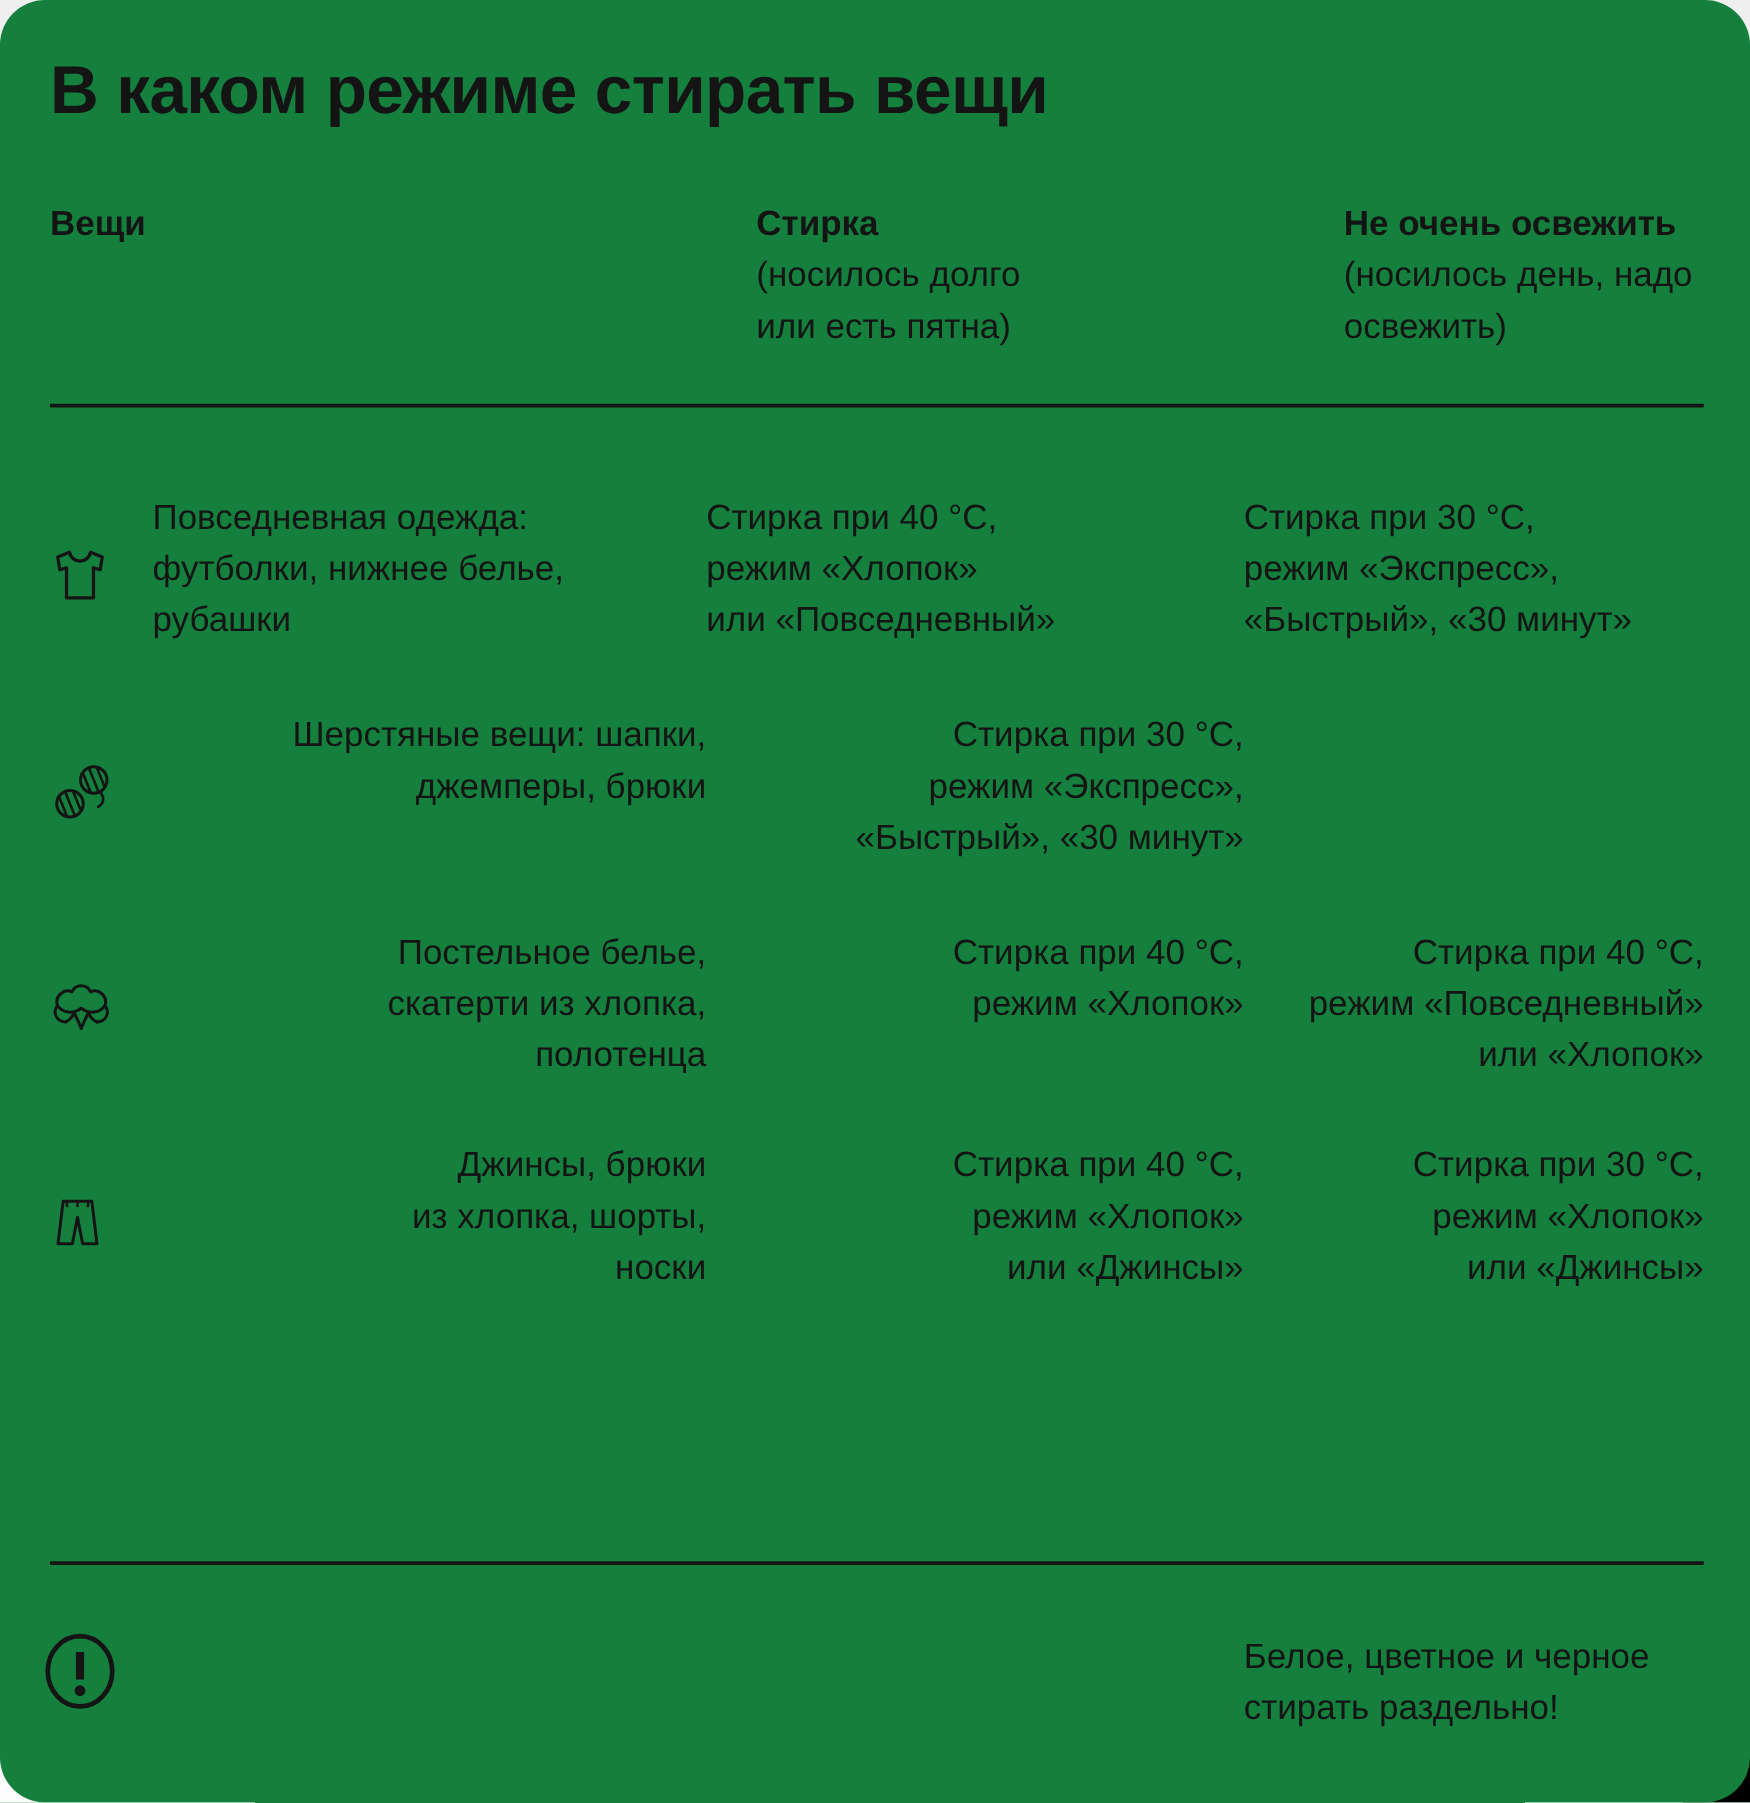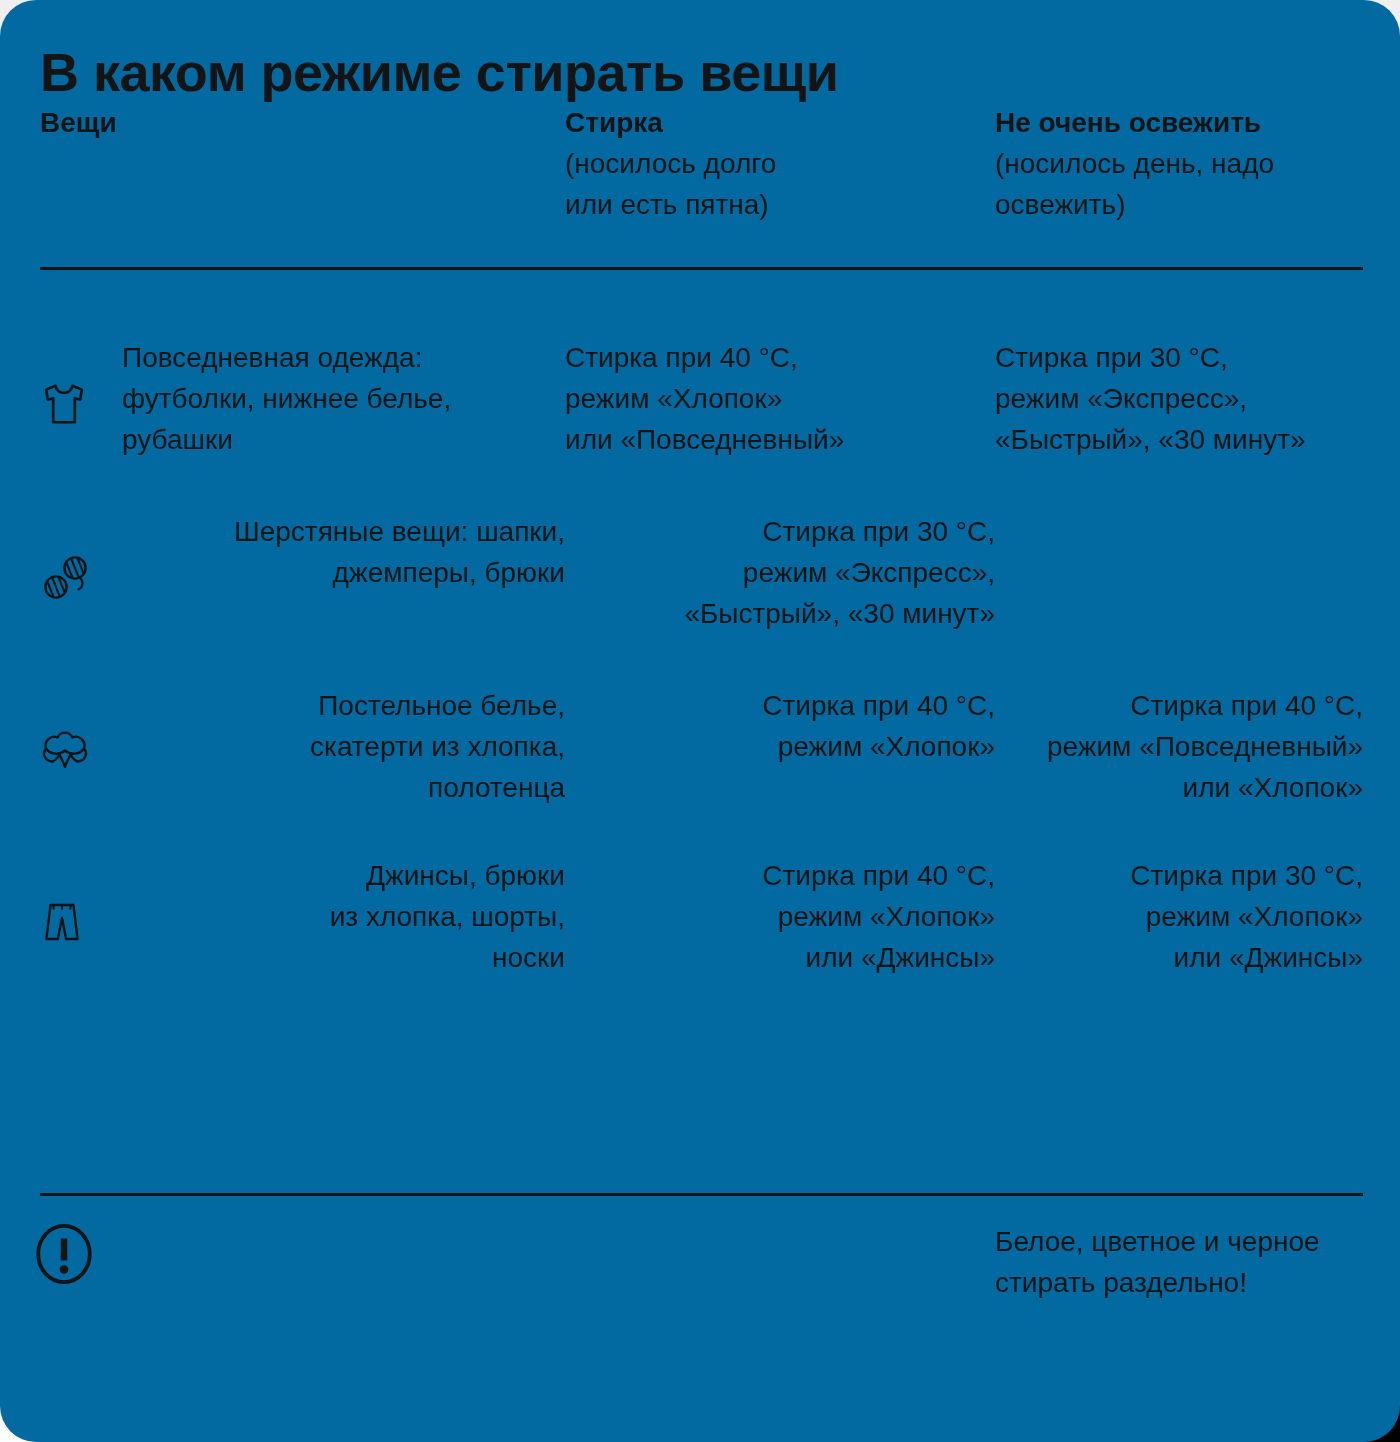--- a/index.html
+++ b/index.html
@@ -9,53 +9,54 @@
     font-family: "Liberation Sans", sans-serif;
     color: #141414;
     overflow: hidden;
   }
   .corner-dark {
     position: absolute; right: 0; bottom: 0;
     width: 54px; height: 54px; background: #000000; z-index: 0;
   }
   .card {
     position: absolute; inset: 0; z-index: 1;
-    background: #0369a1;
+    background: #15803d;
     border-radius: 36px;
     padding: 0 37px 0 40px;
     box-sizing: border-box;
   }
   .page-title {
     margin: 42px 0 0 0;
     font-size: 54px; line-height: 60px; font-weight: 700;
     letter-spacing: -0.5px;
   }
   .thead {
+    margin-top: 56px;
     display: grid;
     grid-template-columns: 525px 430px 1fr;
-    font-size: 28px; line-height: 41px;
+    font-size: 28px; line-height: 41px; gap: 40px;
   }
   .th-title { font-weight: 700; }
   .th-sub { font-weight: 400; white-space: pre-line; }
   .rule {
     border: none; border-top: 3px solid #141414;
     margin: 42px 0 0 0; width: 100%;
   }
   .rule-bottom { margin-top: 206px; }
   .rows { margin-top: 67px; }
   .row {
     display: grid;
     grid-template-columns: 82px 443px 430px 1fr;
     font-size: 28px; line-height: 41px;
   }
   .row + .row { margin-top: 42px; text-align: right; }
   .cell { white-space: pre-line; }
   .icon-cell { padding-top: 2px; }
   .footer {
-    margin-top: 25px;
+    margin-top: 52px;
     display: grid;
     grid-template-columns: 525px 430px 1fr;
     font-size: 28px; line-height: 41px;
     align-items: start;
   }
   .warn-icon { margin-left: -6px; }
   svg { display: block; }
 </style>
 </head>
 <body>

